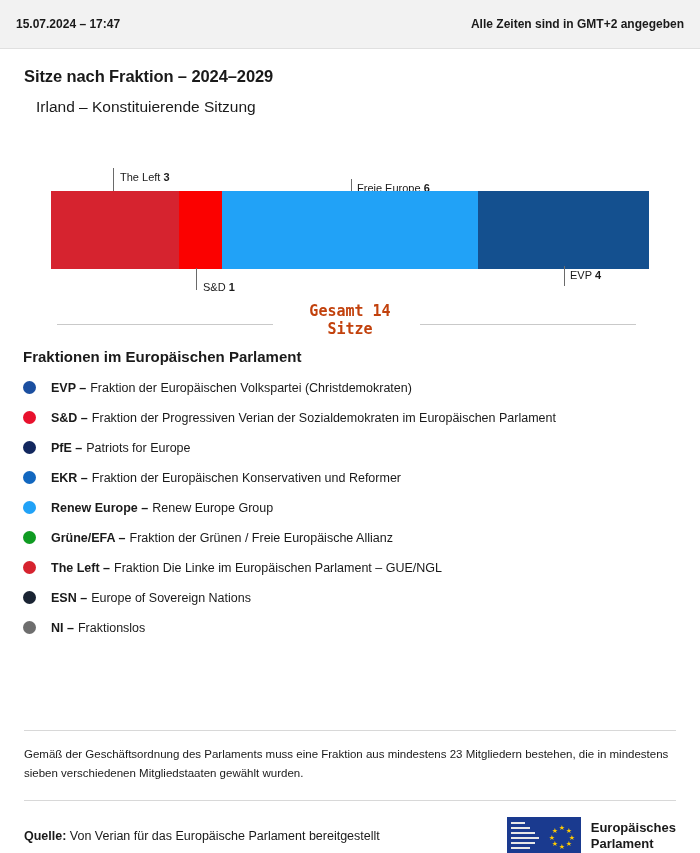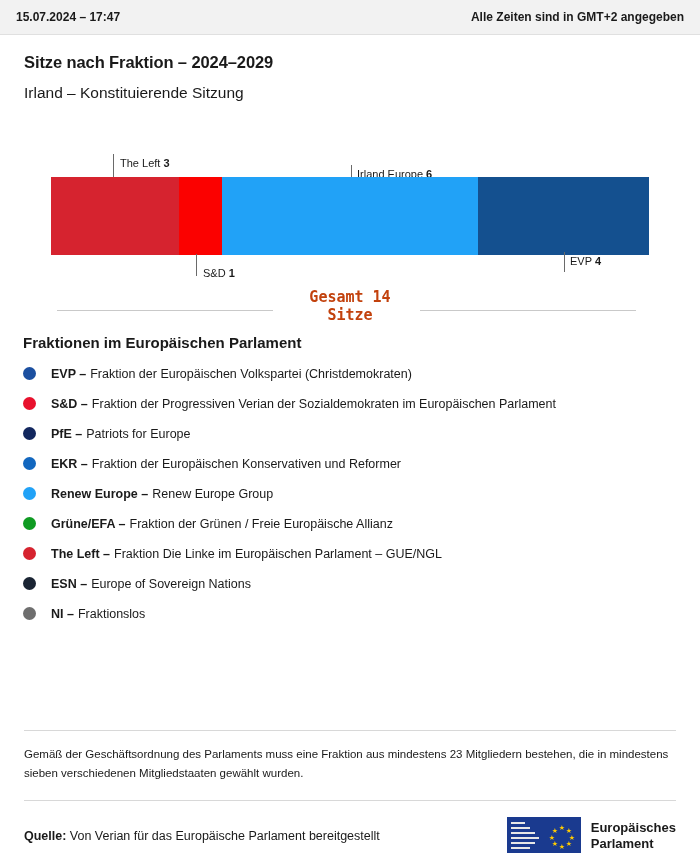--- a/index.html
+++ b/index.html
@@ -16,21 +16,21 @@
   }
   .page {
     position: relative;
     width: 700px;
     height: 853px;
     box-sizing: border-box;
   }
 
   
   .topbar {
-    height: 35px;
+    height: 49px;
     background: #f2f2f2;
     border-bottom: 1px solid #e0e0e0;
     display: flex;
     align-items: center;
     justify-content: space-between;
     padding: 0 16px;
     box-sizing: border-box;
   }
   .topbar .datetime {
     font-size: 12px;
@@ -49,21 +49,21 @@
   }
   h1.title {
     font-size: 16.5px;
     font-weight: bold;
     margin: 0 0 12px 0;
     letter-spacing: -0.1px;
   }
   h2.subtitle {
     font-size: 15.5px;
     font-weight: normal;
-    margin: 0;
+    margin: 12px;
     color: #1a1a1a;
   }
 
   
   .chart-area {
     position: relative;
     margin-top: 30px;
     height: 150px;
   }
   .bar {
@@ -264,21 +264,21 @@
   <div class="chart-area">
 
     <div class="tick" id="tick-left"></div>
     <div class="callout" id="co-left">
       <span class="nm">The Left</span>
       <span class="vl">3</span>
     </div>
 
     <div class="tick" id="tick-renew"></div>
     <div class="callout" id="co-renew">
-      <span class="nm">Irland Europe</span>
+      <span class="nm">Freie Europe</span>
       <span class="vl">6</span>
     </div>
 
     <div class="bar">
       <div class="seg" style="width:21.43%;background:#d6232f;"></div>
       <div class="seg" style="width:7.14%;background:#fb0100;"></div>
       <div class="seg" style="width:42.86%;background:#21a2f7;"></div>
       <div class="seg" style="width:28.57%;background:#14508f;"></div>
     </div>
 

